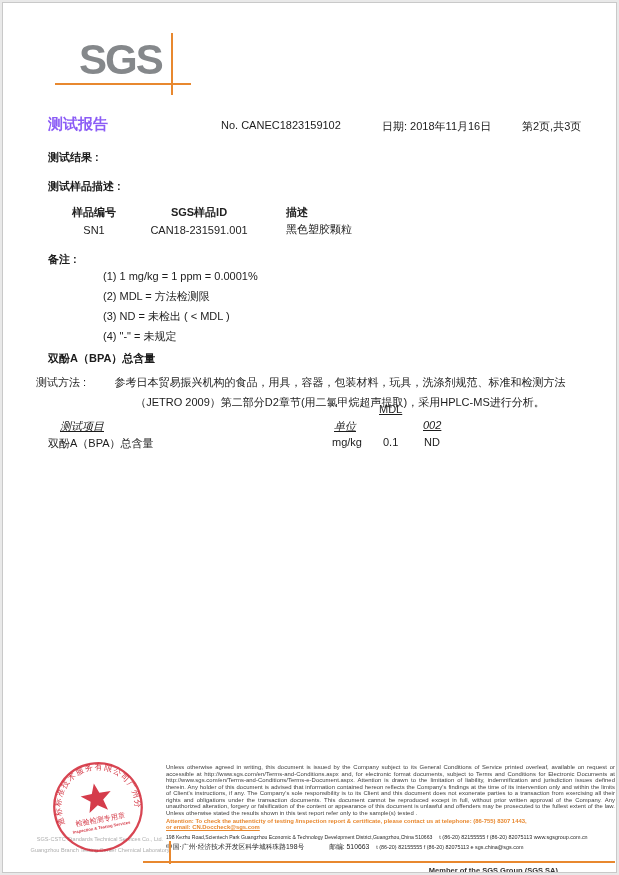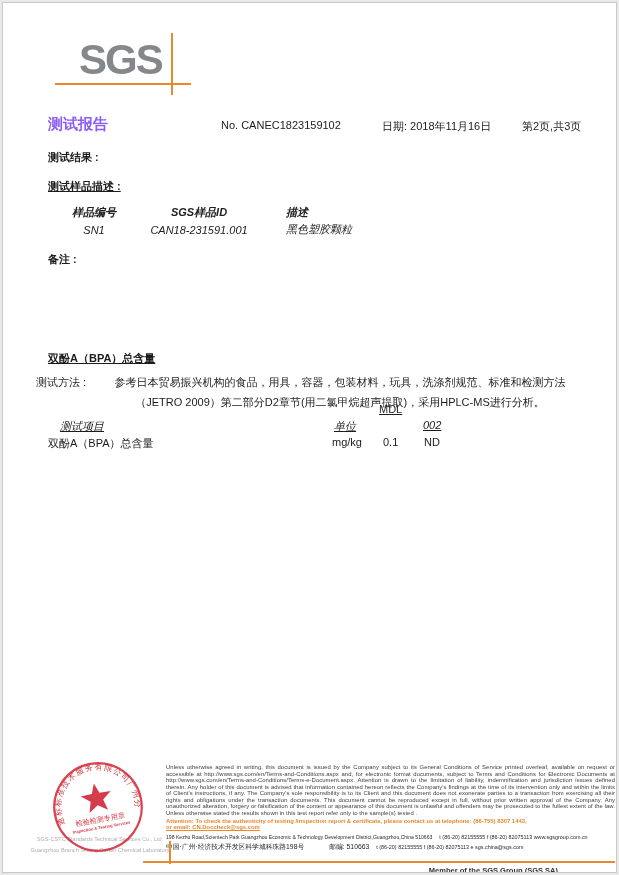--- a/index.html
+++ b/index.html
@@ -13,22 +13,22 @@
   }
   .abs { position:absolute; }
   
   .logo-text { font-size:42px; font-weight:bold; color:#85888b; letter-spacing:-2px; line-height:1; }
   .cross-h { background:#e8882f; height:2px; }
   .cross-v { background:#e8882f; width:2px; }
   .report-title { font-size:15px; font-weight:bold; color:#8b5cf6; }
   .meta { font-size:11px; color:#1c1c1c; }
   
   .label-bold { font-size:11px; font-weight:bold; color:#1c1c1c; }
-  .label-bold.u { text-decoration:underline; }
-  .sample-table { left:45px; top:201px; width:420px; font-size:11px;font-style:italic; }
+  .label-bold.u { }
+  .sample-table { left:45px; top:201px; width:420px; font-size:11px; }
   .sample-row { display:flex; height:17px; align-items:center; }
   .sc1 { width:92px; text-align:center; }
   .sc2 { width:118px; text-align:center; }
   .sc3 { flex:1; text-align:left; padding-left:28px; }
   .sample-row.hdr { font-weight:bold; }
   .notes div { font-size:11px; line-height:20px; color:#1c1c1c; }
   .method-text { font-size:11px; line-height:19.5px; color:#1c1c1c; width:474px; }
   
   .rt-hdr { font-size:11px; text-decoration:underline; color:#1c1c1c; }
   .rt-hdr.it { font-style:italic; }
@@ -70,20 +70,26 @@
       <span class="sc3">描述</span>
     </div>
     <div class="sample-row">
       <span class="sc1">SN1</span>
       <span class="sc2">CAN18-231591.001</span>
       <span class="sc3">黑色塑胶颗粒</span>
     </div>
   </div>
 
   <div class="abs label-bold" style="left:45px; top:249px;">备注 :</div>
+  <div class="abs notes" style="left:100px; top:263px;">
+    <div>(1) 1 mg/kg = 1 ppm = 0.0001%</div>
+    <div>(2) MDL = 方法检测限</div>
+    <div>(3) ND = 未检出 ( &lt; MDL )</div>
+    <div>(4) "-" = 未规定</div>
+  </div>
 
   <div class="abs label-bold u" style="left:45px; top:348px;">双酚A（BPA）总含量</div>
   <div class="abs label-bold" style="left:33px; top:372px; font-weight:normal;">测试方法 :</div>
   <div class="abs method-text" style="left:100px; top:370px;text-align:center;">参考日本贸易振兴机构的食品，用具，容器，包装材料，玩具，洗涤剂规范、标准和检测方法（JETRO 2009）第二部分D2章节(用二氯甲烷超声提取)，采用HPLC-MS进行分析。</div>
 
   <div class="abs rt-hdr it" style="left:57px; top:416px;">测试项目</div>
   <div class="abs rt-hdr it" style="left:331px; top:416px;">单位</div>
   <div class="abs rt-hdr" style="left:376px; top:400px;">MDL</div>
   <div class="abs rt-hdr it" style="left:420px; top:416px;">002</div>
 

